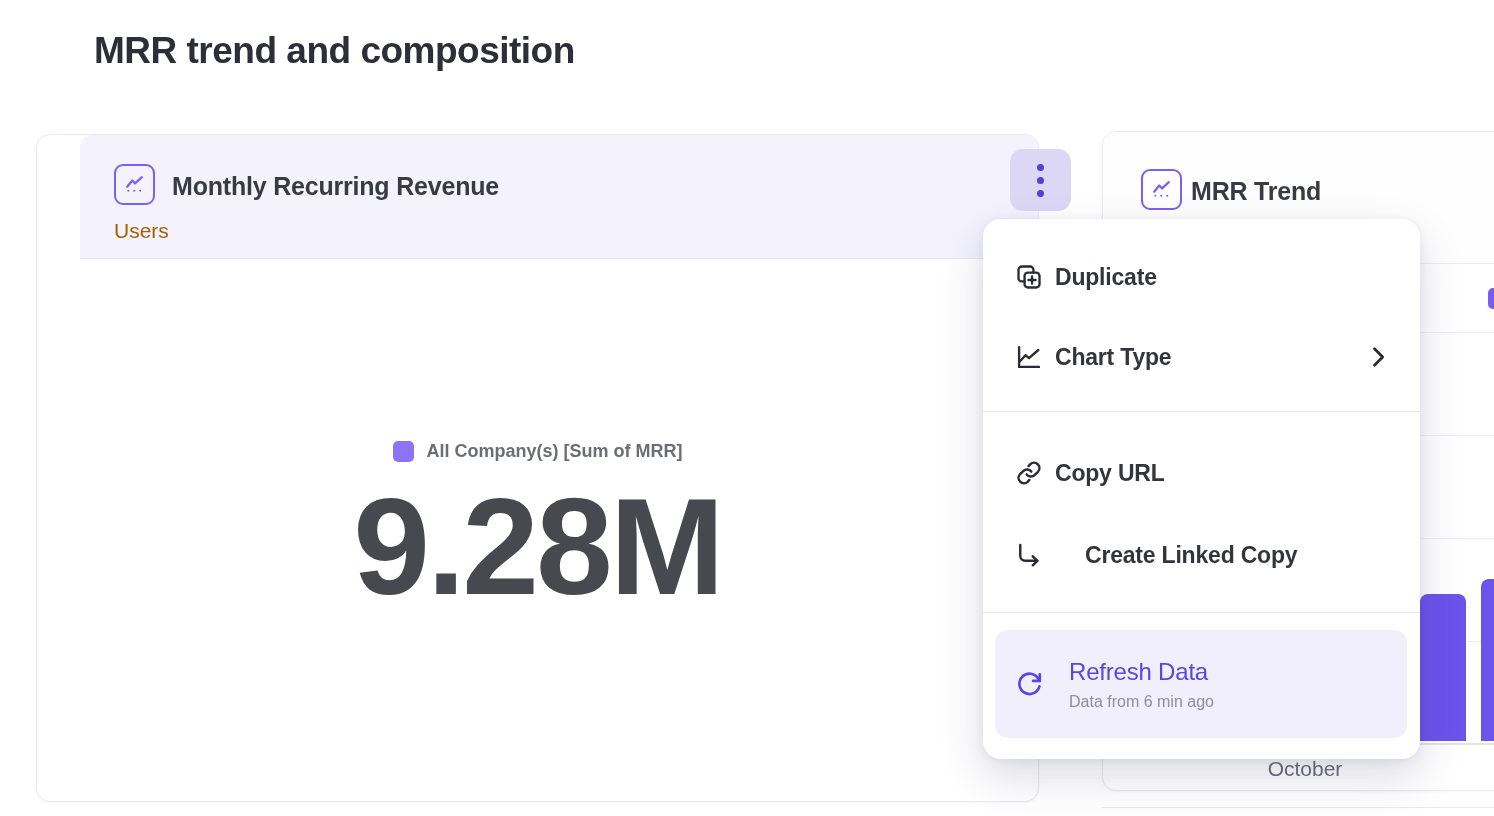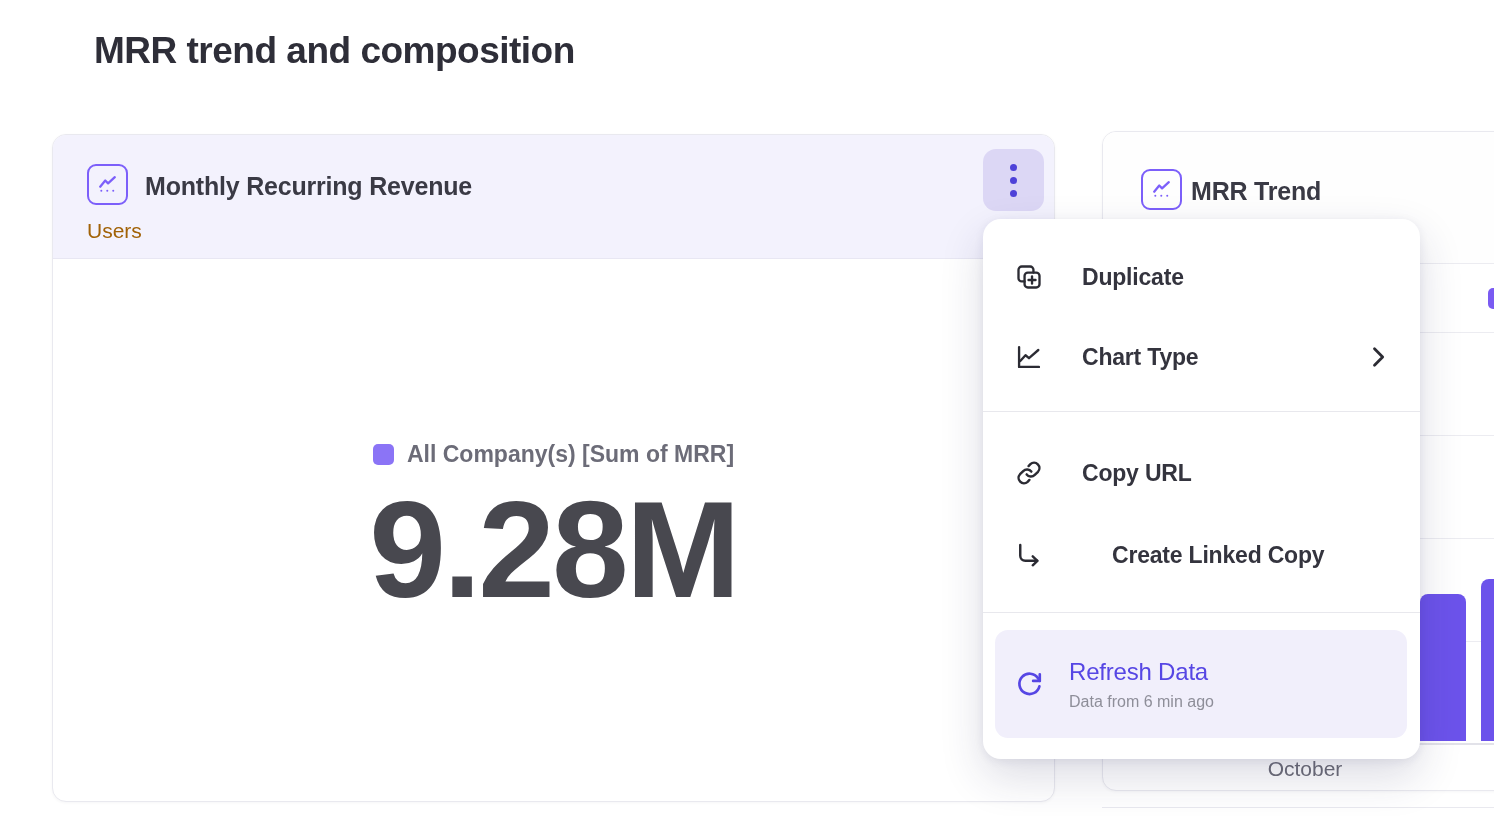--- a/index.html
+++ b/index.html
@@ -6,21 +6,21 @@
   html,body { background:#ffffff; }
   body { font-family:"Liberation Sans","DejaVu Sans",sans-serif; }
   .page { position:relative; width:1494px; height:816px; background:#fff; overflow:hidden; }
 
   .page-title { position:absolute; left:94px; top:30px; font-size:37px; font-weight:800;
                 color:#2e2e38; letter-spacing:-0.5px; }
 
   
   .card { position:absolute; background:#fff; border:1px solid #e9e9ef; border-radius:14px;
           box-shadow:0 1px 3px rgba(30,30,60,0.04); }
-  .card-left { left:52px; top:134px; width:1003px; height:668px; }
+  .card-left { left:36px; top:134px; width:1003px; height:668px;padding-left:43px; }
   .card-right { left:1102px; top:131px; width:430px; height:660px; }
 
   .card-hdr { position:relative; border-radius:13px 13px 0 0; }
   .card-left .card-hdr { height:124px; background:#f3f2fd; border-bottom:1px solid #e8e7f3; }
   .card-right .card-hdr { height:132px; background:#fefefe; border-bottom:1px solid #ececf1; }
 
   .icon-chip { position:absolute; width:41px; height:41px; border:2.4px solid #7c5ffa;
                border-radius:9px; color:#7c5ffa; display:flex; align-items:center; justify-content:center; }
   .card-left .icon-chip { left:34px; top:29px; }
   .card-right .icon-chip { left:38px; top:37px; }
@@ -32,21 +32,21 @@
   .card-sub { position:absolute; left:34px; top:84px; font-size:21px; color:#a16207; }
 
   .kebab-btn { position:absolute; left:930px; top:14px; width:61px; height:62px; border:none;
                background:#dcd7f5; border-radius:13px; cursor:pointer;
                display:flex; align-items:center; justify-content:center; }
   .kebab-dots { display:flex; flex-direction:column; gap:6px; }
   .kebab-dots i { width:7px; height:7px; border-radius:50%; background:#4e42d8; }
 
   
   .kpi-wrap { position:absolute; left:0; top:306px; width:100%; text-align:center; }
-  .kpi-legend { display:inline-flex; align-items:center; gap:13px; font-size:23px; font-weight:600;
+  .kpi-legend { display:inline-flex; align-items:center; gap:13px; font-size:18px; font-weight:600;
                 color:#6c6c78; }
   .kpi-legend .swatch { width:21px; height:21px; border-radius:5px; background:#8b74f6; }
   .kpi-value { margin-top:8px; font-size:138px; font-weight:800; color:#48484f; letter-spacing:-3px;
                line-height:1.05; }
 
   
   .grid-line { position:absolute; left:26px; right:0; height:1px; background:#ececf1; }
   .axis-line { position:absolute; left:26px; right:0; height:1.5px; background:#e2e2e9; }
   .trend-legend-swatch { position:absolute; left:385px; top:156px; width:30px; height:21px;
                          border-radius:5px; background:#7a5bf2; }
@@ -57,21 +57,21 @@
   .x-label-1 { left:162px; width:80px; text-align:center; }
   .x-label-2 { left:367px;margin-left:32px; }
   .next-row-line { position:absolute; left:1102px; top:807px; width:392px; height:1px; background:#e9e9ef; }
 
   
   .menu { position:absolute; left:983px; top:219px; width:437px; height:540px; background:#fff;
           border-radius:18px; box-shadow:0 18px 44px rgba(35,35,85,0.16), 0 2px 10px rgba(35,35,85,0.08);
           padding-top:16px; z-index:50; }
   .mi { display:flex; align-items:center; padding:0 28px 0 32px; cursor:pointer; }
   .mi svg { width:28px; height:28px; flex:0 0 28px; color:#2b2b33; }
-  .mi .mi-label { margin-left:39px; font-size:23px; font-weight:600; color:#34343e; letter-spacing:-0.2px; }
+  .mi .mi-label { margin-left:12px; font-size:23px; font-weight:600; color:#34343e; letter-spacing:-0.2px; }
   .mi-duplicate { height:84px; }
   .mi-chart-type { height:76px; }
   .mi-copy-url { margin-top:20px; height:82px; }
   .mi-linked-copy { height:82px;gap:30px; }
   .chevron { margin-left:auto; width:22px; height:22px; color:#3f3f48; }
   .mdiv { height:1px; background:#e8e8ed; }
   .mdiv-1 { margin-top:16px; }
   .mdiv-2 { margin-top:16px; }
 
   .mi-refresh { margin:17px 13px 0 12px; height:108px; background:#f1effb; border-radius:13px;

